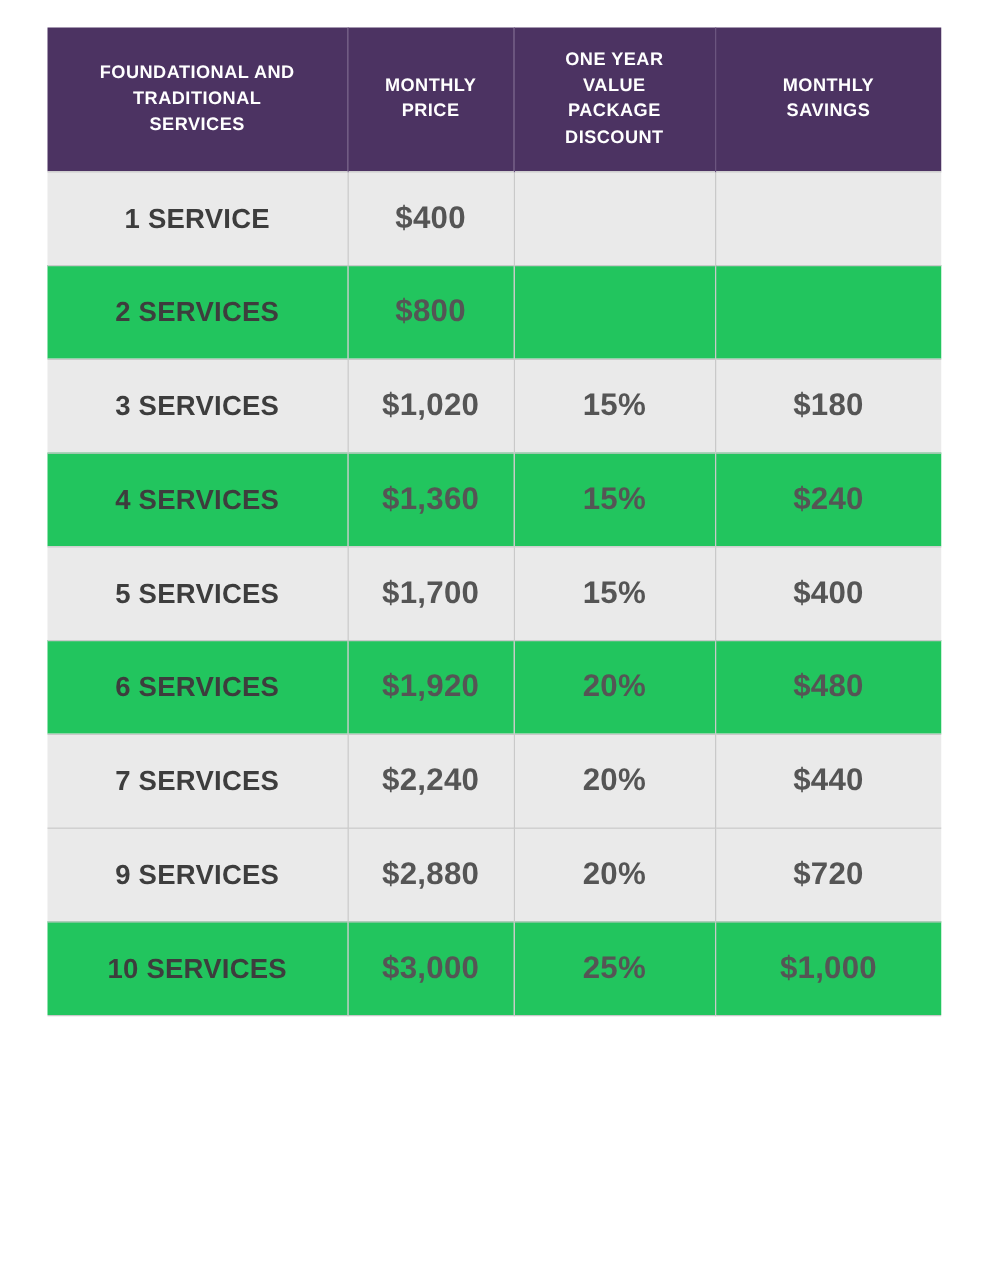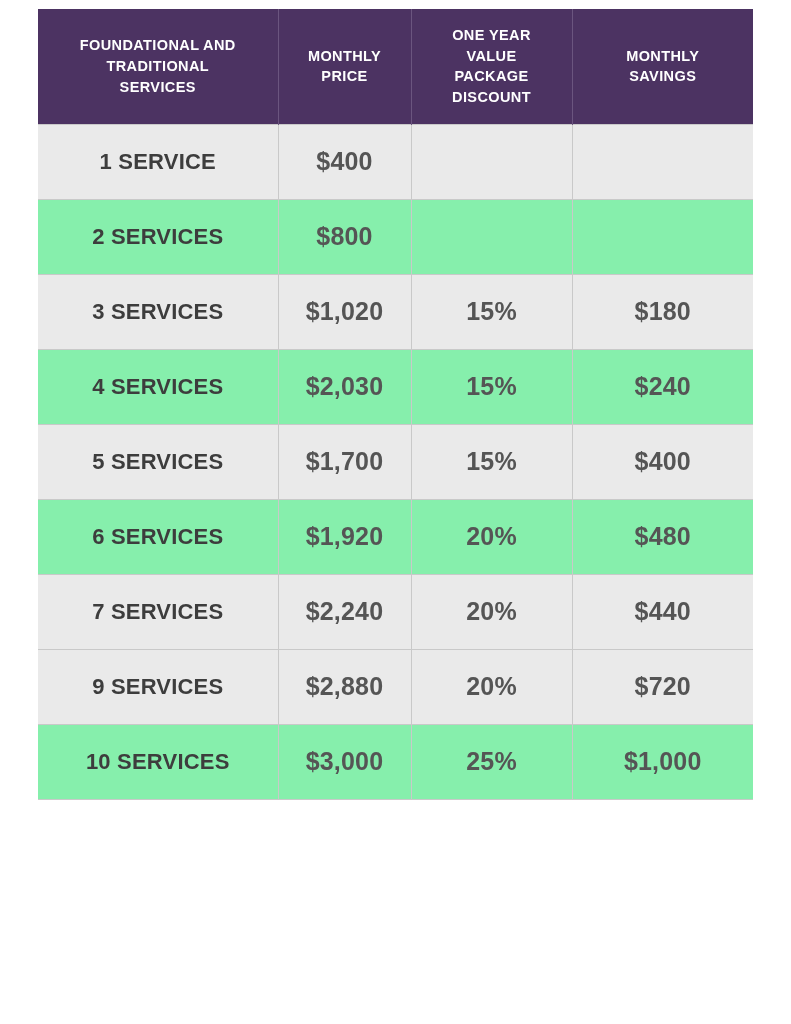--- a/index.html
+++ b/index.html
@@ -15,21 +15,21 @@
   }
   .page {
     position: relative;
     width: 791px;
     height: 1024px;
     background: #ffffff;
   }
   .pricing-table {
     position: absolute;
     left: 38px;
-    top: 9px;
+    top: 22px;
     width: 715px;
     border-collapse: collapse;
     table-layout: fixed;
   }
   .pricing-table col.col-services { width: 240px; }
   .pricing-table col.col-price    { width: 133px; }
   .pricing-table col.col-discount { width: 161px; }
   .pricing-table col.col-savings  { width: 181px; }
 
   thead th {
@@ -55,21 +55,21 @@
     text-align: center;
     vertical-align: middle;
     border-right: 1px solid #c9c9c9;
     border-bottom: 1px solid #c9c9c9;
     padding: 0 4px;
   }
   tbody td:last-child { border-right: none; margin-top: 16px; }
   tbody tr:first-child td { border-top: 1px solid #c9c9c9; }
 
   tbody tr.row-shaded td { background: #EAEAEA; }
-  tbody tr.row-plain td  { background: #86efac; }
+  tbody tr.row-plain td  { background: #22c55e; }
 
   td.cell-service {
     font-size: 22px;
     font-weight: bold;
     color: #3D3D3D;
     letter-spacing: 0.2px;
   }
   td.cell-value {
     font-size: 25px;
     font-weight: bold;
@@ -126,21 +126,21 @@
         <td class="cell-value cell-empty"></td>
       </tr>
       <tr class="row-shaded">
         <td class="cell-service">3 SERVICES</td>
         <td class="cell-value">$1,020</td>
         <td class="cell-value">15%</td>
         <td class="cell-value">$180</td>
       </tr>
       <tr class="row-plain">
         <td class="cell-service">4 SERVICES</td>
-        <td class="cell-value">$2,030</td>
+        <td class="cell-value">$1,360</td>
         <td class="cell-value">15%</td>
         <td class="cell-value">$240</td>
       </tr>
       <tr class="row-shaded">
         <td class="cell-service">5 SERVICES</td>
         <td class="cell-value">$1,700</td>
         <td class="cell-value">15%</td>
         <td class="cell-value">$400</td>
       </tr>
       <tr class="row-plain">

